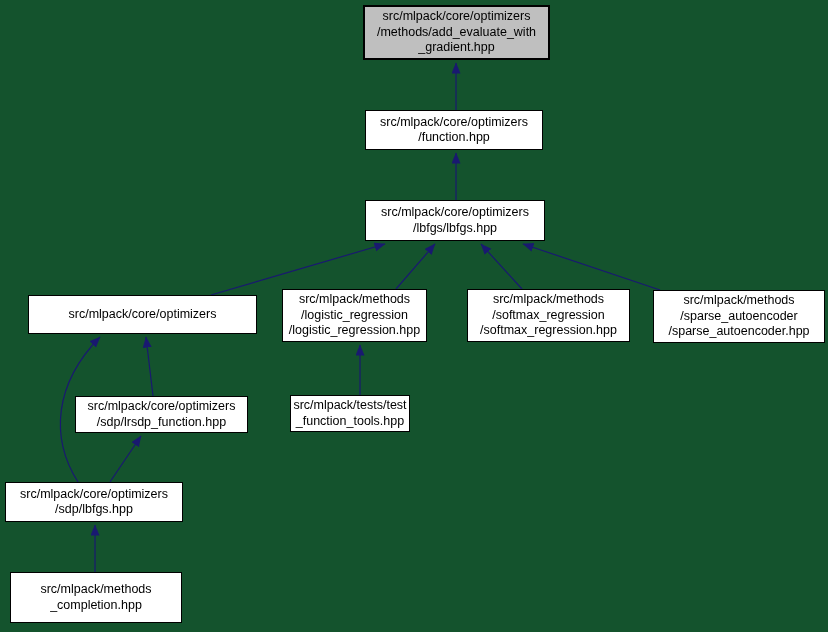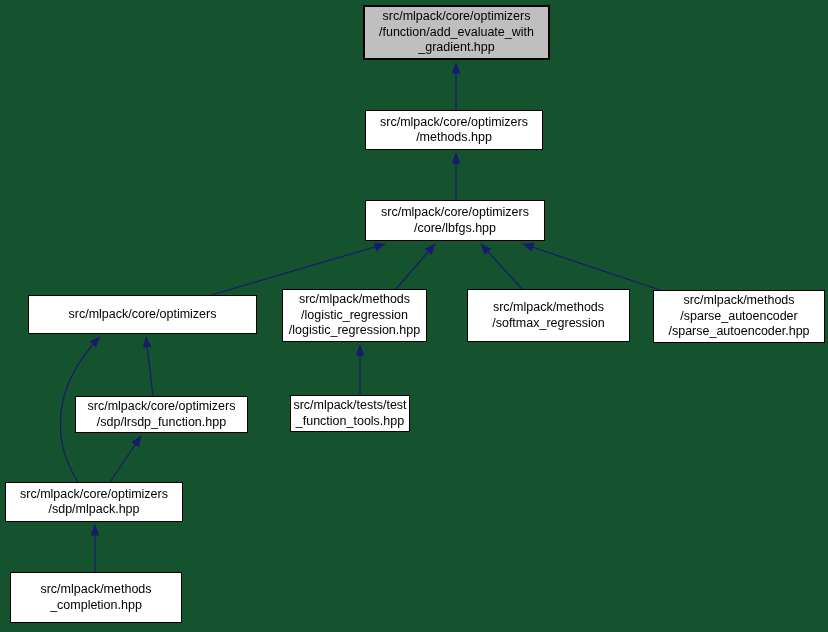--- a/index.html
+++ b/index.html
@@ -75,58 +75,59 @@
         <path d="M153,396 L146,337" fill="none" stroke="#191970" stroke-width="1.2" marker-end="url(#arrowhead)"></path>
         <path d="M78,482 C50,438 54,384 100,337" fill="none" stroke="#191970" stroke-width="1.2" marker-end="url(#arrowhead)"></path>
         <path d="M110,482 L141,436" fill="none" stroke="#191970" stroke-width="1.2" marker-end="url(#arrowhead)"></path>
         <path d="M360,395 L360,345" fill="none" stroke="#191970" stroke-width="1.2" marker-end="url(#arrowhead)"></path>
         <path d="M95,572 L95,525" fill="none" stroke="#191970" stroke-width="1.2" marker-end="url(#arrowhead)"></path>
       </g>
   </svg>
   <div class="node-layer" id="nodes">
       <div class="node highlighted" style="left: 363px; top: 5px; width: 187px; height: 55px;">
         <div class="node-line">src/mlpack/core/optimizers</div>
-        <div class="node-line">/function/add_evaluate_with</div>
+        <div class="node-line">/methods/add_evaluate_with</div>
         <div class="node-line">_gradient.hpp</div>
       </div>
       <div class="node" style="left: 365px; top: 110px; width: 178px; height: 40px;">
         <div class="node-line">src/mlpack/core/optimizers</div>
-        <div class="node-line">/methods.hpp</div>
+        <div class="node-line">/function.hpp</div>
       </div>
       <div class="node" style="left: 365px; top: 200px; width: 180px; height: 41px;">
         <div class="node-line">src/mlpack/core/optimizers</div>
-        <div class="node-line">/core/lbfgs.hpp</div>
+        <div class="node-line">/lbfgs/lbfgs.hpp</div>
       </div>
       <div class="node" style="left: 28px; top: 295px; width: 229px; height: 39px;">
         <div class="node-line">src/mlpack/core/optimizers</div>
       </div>
       <div class="node" style="left: 282px; top: 289px; width: 145px; height: 53px;">
         <div class="node-line">src/mlpack/methods</div>
         <div class="node-line">/logistic_regression</div>
         <div class="node-line">/logistic_regression.hpp</div>
       </div>
       <div class="node" style="left: 467px; top: 289px; width: 163px; height: 53px;">
         <div class="node-line">src/mlpack/methods</div>
         <div class="node-line">/softmax_regression</div>
+        <div class="node-line">/softmax_regression.hpp</div>
       </div>
       <div class="node" style="left: 653px; top: 290px; width: 172px; height: 53px;">
         <div class="node-line">src/mlpack/methods</div>
         <div class="node-line">/sparse_autoencoder</div>
         <div class="node-line">/sparse_autoencoder.hpp</div>
       </div>
       <div class="node" style="left: 75px; top: 396px; width: 173px; height: 37px;">
         <div class="node-line">src/mlpack/core/optimizers</div>
         <div class="node-line">/sdp/lrsdp_function.hpp</div>
       </div>
       <div class="node" style="left: 290px; top: 395px; width: 120px; height: 37px;">
         <div class="node-line">src/mlpack/tests/test</div>
         <div class="node-line">_function_tools.hpp</div>
       </div>
       <div class="node" style="left: 5px; top: 482px; width: 178px; height: 40px;">
         <div class="node-line">src/mlpack/core/optimizers</div>
-        <div class="node-line">/sdp/mlpack.hpp</div>
+        <div class="node-line">/sdp/lbfgs.hpp</div>
       </div>
       <div class="node" style="left: 10px; top: 572px; width: 172px; height: 51px;">
         <div class="node-line">src/mlpack/methods</div>
         <div class="node-line">_completion.hpp</div>
       </div>
     </div>
 </div>
 
 </body></html>

